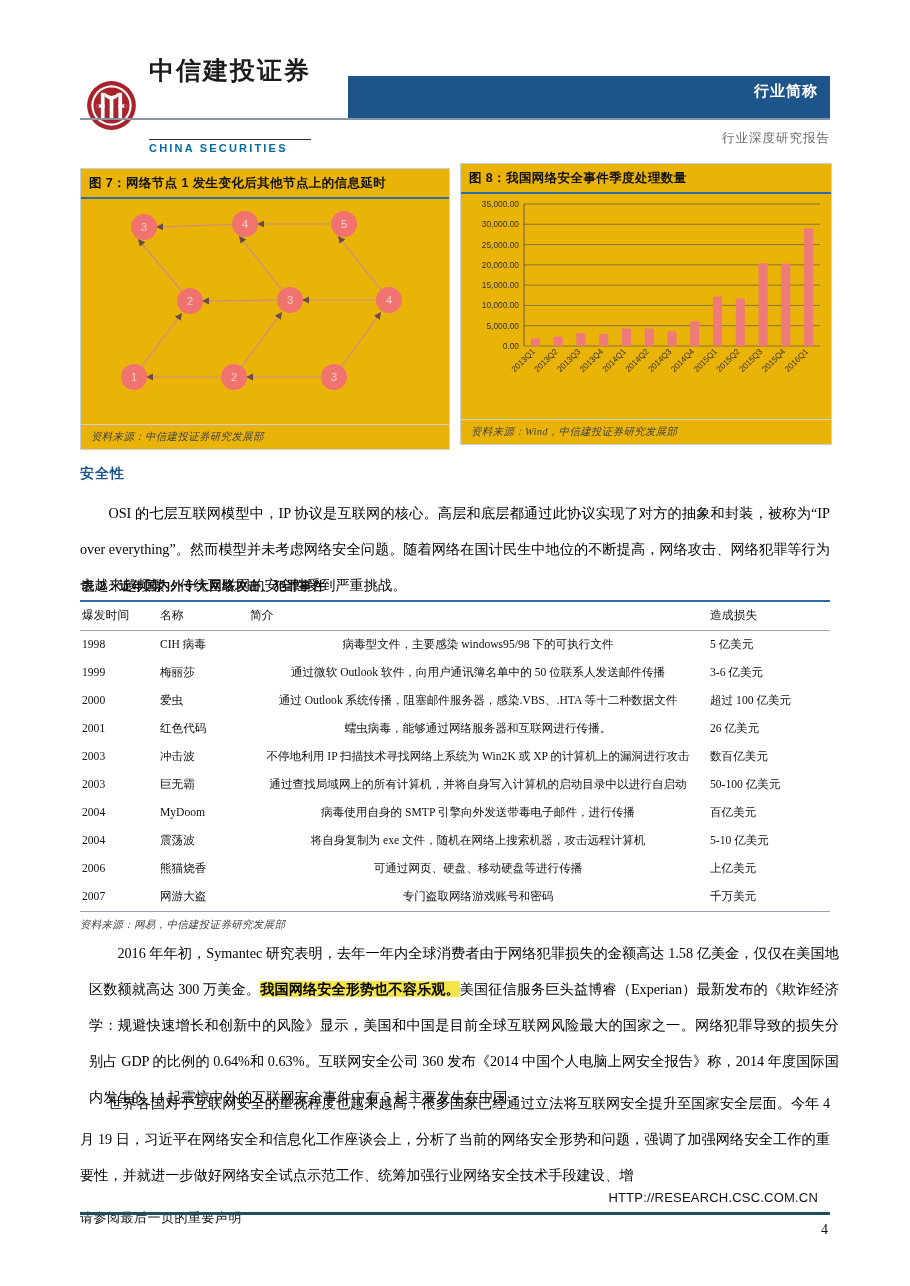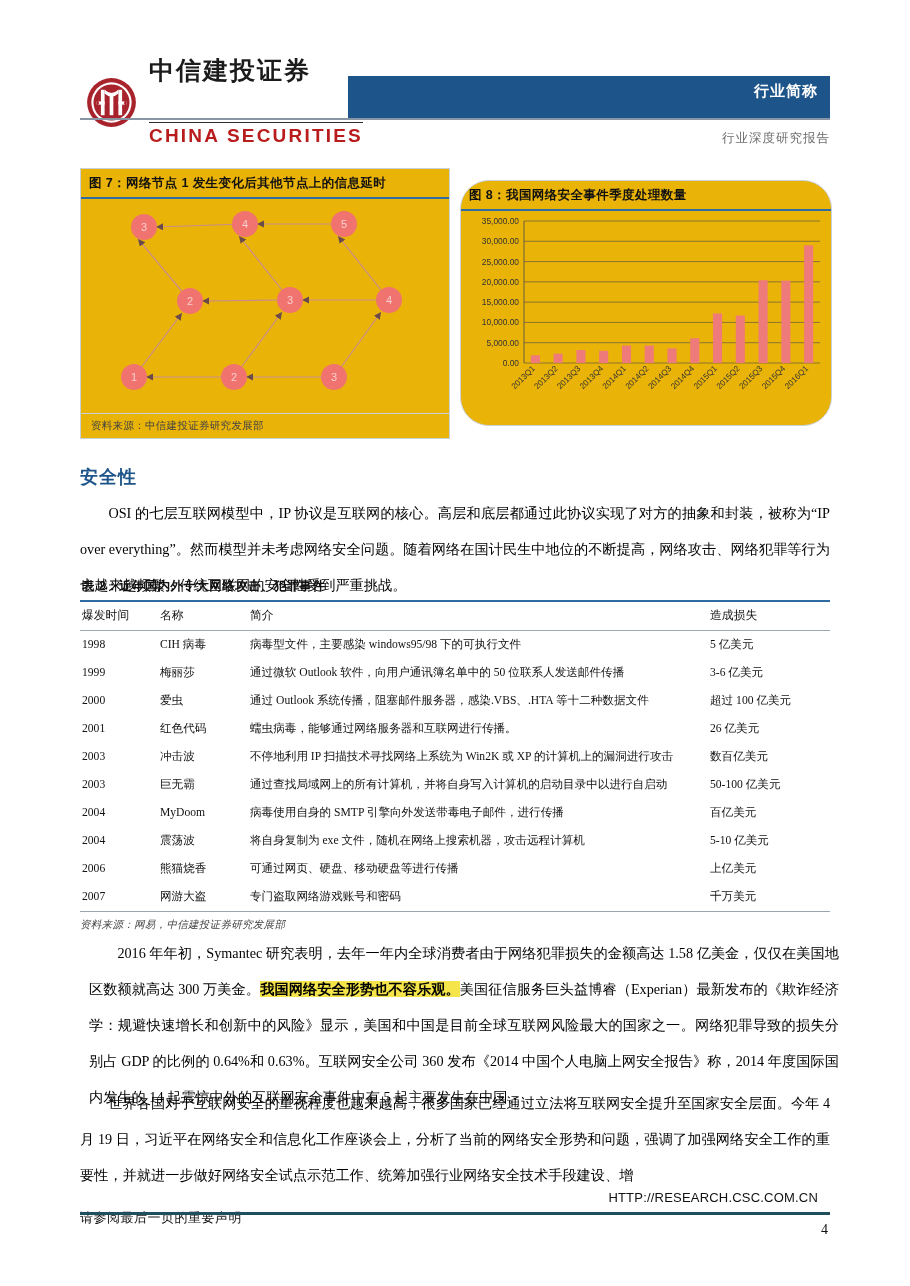--- a/index.html
+++ b/index.html
@@ -10,67 +10,67 @@
   }
   .page{position:relative;width:910px;height:1286px;}
 
   
   .header{position:absolute;left:0;top:0;width:910px;height:140px;}
   .logo-wrap{position:absolute;left:85px;top:57px;display:flex;align-items:center;gap:11px;}
   .logo-mark{width:53px;height:53px;flex:0 0 53px;}
   .logo-text{display:flex;flex-direction:column;justify-content:center;gap:37px;}
   .logo-cn{font-family:"Liberation Sans","DejaVu Sans",sans-serif;font-size:25px;font-weight:bold;
     letter-spacing:2px;color:#1b1b1b;line-height:1.08;}
-  .logo-en{font-family:"Liberation Sans","DejaVu Sans",sans-serif;font-size:19px;font-weight:bold;
-    letter-spacing:2.2px;color:#b91c1c;border-top:1.6px solid #2d2d2d;padding-top:2px;margin-top:1px;}
+  .logo-en{font-family:"Liberation Sans","DejaVu Sans",sans-serif;font-size:11px;font-weight:bold;
+    letter-spacing:2.2px;color:#0369a1;border-top:1.6px solid #2d2d2d;padding-top:2px;margin-top:18px;}
 
   .header-band{position:absolute;left:348px;top:76px;width:482px;height:42px;background:#1d5489;}
   .header-band-label{position:absolute;right:12px;top:6px;color:#ffffff;font-size:15px;font-weight:bold;
     font-family:"Liberation Sans","DejaVu Sans",sans-serif;letter-spacing:1px;}
   .header-rule{position:absolute;left:80px;top:118px;width:750px;height:2px;background:#8795a5;}
   .report-type{position:absolute;right:80px;top:130px;font-size:12.5px;color:#6d6d6d;letter-spacing:1px;}
 
   
   .fig{position:absolute;border:1px solid #c9d2da;background:#eab308;}
   .fig-title{font-family:"Liberation Sans","DejaVu Sans",sans-serif;font-size:12.5px;font-weight:bold;
     color:#111;padding:6px 8px 5px 8px;border-bottom:2px solid #2e6ca3;letter-spacing:.4px;}
   .fig-body{position:relative;height:214px;}
-  .fig-source{font-size:10.5px;color:#444;border-top:1px solid #c9d2da;
-    padding:5px 8px 5px 10px;letter-spacing:.3px;}
+  .fig-source{font-size:10.5px;color:#444;font-style:italic;border-top:1px solid #c9d2da;
+    padding:5px 8px 5px 10px;letter-spacing:.3px;margin-top:11px;}
   #fig7{left:80px;top:168px;width:368px;}
-  #fig8{left:460px;top:180px;width:370px;border-radius:29px;}
+  #fig8{left:460px;top:163px;width:370px;}
 
   
   .net{position:absolute;left:0;top:0;width:100%;height:100%;}
   .net-node-label{font-family:"Liberation Sans","DejaVu Sans",sans-serif;font-size:11px;fill:#f7cfcf;}
 
   
   .sec-head{position:absolute;left:80px;top:465px;font-family:"Liberation Sans","DejaVu Sans",sans-serif;
-    font-size:18px;font-weight:bold;color:#1d5489;letter-spacing:1px;}
+    font-size:14px;font-weight:bold;color:#1d5489;letter-spacing:1px;}
 
   
   .para{position:absolute;width:750px;left:80px;font-size:14.2px;line-height:36px;
     text-align:justify;text-indent:2em;color:#000000;}
   #para1{top:495px;}
   #para2{top:935px;margin-left:9px;}
   #para3{top:1085px;}
   .hl{background:#f5e54a;font-weight:bold;}
 
   
   .tbl-wrap{position:absolute;left:80px;top:578px;width:750px;}
   .tbl-title{font-family:"Liberation Sans","DejaVu Sans",sans-serif;font-size:12.5px;font-weight:bold;
     color:#111;padding:0 0 5px 2px;border-bottom:2px solid #2e6ca3;letter-spacing:.4px;}
   table.data{width:750px;border-collapse:collapse;font-size:11.6px;color:#111;}
   table.data th{font-weight:normal;text-align:left;padding:6px 2px 6px 2px;
     border-bottom:1px solid #9aa6b2;font-size:11.8px;}
   table.data td{padding:5px 2px 5px 2px;vertical-align:middle;line-height:18px;}
   table.data tr.sep td{border-bottom:1px solid #9aa6b2;}
   .c-time{width:74px;}
   .c-name{width:86px;}
-  .c-desc{width:null;}
+  .c-desc{width:null;text-align:center;}
   .c-loss{width:118px;}
   .tbl-source{font-size:10.5px;color:#444;font-style:italic;padding-top:6px;letter-spacing:.3px;}
 
   
   .footer-rule{position:absolute;left:80px;top:1212px;width:750px;height:3px;background:#1f4f5f;}
   .footer-left{position:absolute;left:80px;top:1190px;font-size:13px;color:#111;letter-spacing:.5px;margin-top:19px;}
   .footer-right{position:absolute;right:92px;top:1190px;font-size:13px;color:#111;
     font-family:"Liberation Sans","DejaVu Sans",sans-serif;letter-spacing:.2px;}
   .page-num{position:absolute;right:82px;top:1222px;font-size:14px;color:#111;}
 
@@ -231,20 +231,21 @@
           <rect x="319.2923076923077" y="69.64" width="9.107692307692309" height="82.36" fill="#ef7a7a"></rect>
           <g transform="translate(323.84615384615387,158) rotate(-45)">
             <text x="0" y="0" text-anchor="end" class="xtick">2015Q4</text>
           </g>
           <rect x="342.0615384615385" y="34.34285714285714" width="9.107692307692309" height="117.65714285714286" fill="#ef7a7a"></rect>
           <g transform="translate(346.61538461538464,158) rotate(-45)">
             <text x="0" y="0" text-anchor="end" class="xtick">2016Q1</text>
           </g>
         </svg>
     </div>
+    <div class="fig-source">资料来源：Wind，中信建投证券研究发展部</div>
   </div>
 
   <div class="sec-head">安全性</div>
 
   <div class="para" id="para1"><span>OSI 的七层互联网模型中，IP 协议是互联网的核心。高层和底层都通过此协议实现了对方的抽象和封装，被称为“IP over everything”。然而模型并未考虑网络安全问题。随着网络在国计民生中地位的不断提高，网络攻击、网络犯罪等行为也越来越频繁，传统互联网的安全性受到严重挑战。</span></div>
 
   <div class="tbl-wrap">
     <div class="tbl-title">表 2：近年国内外十大网络攻击、犯罪事件</div>
     <table class="data">
       <thead>

